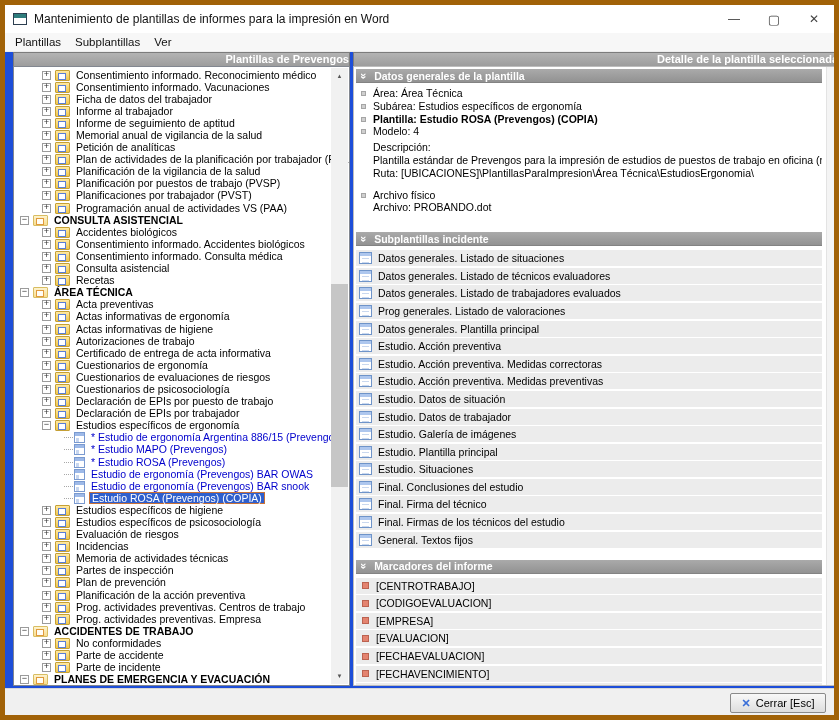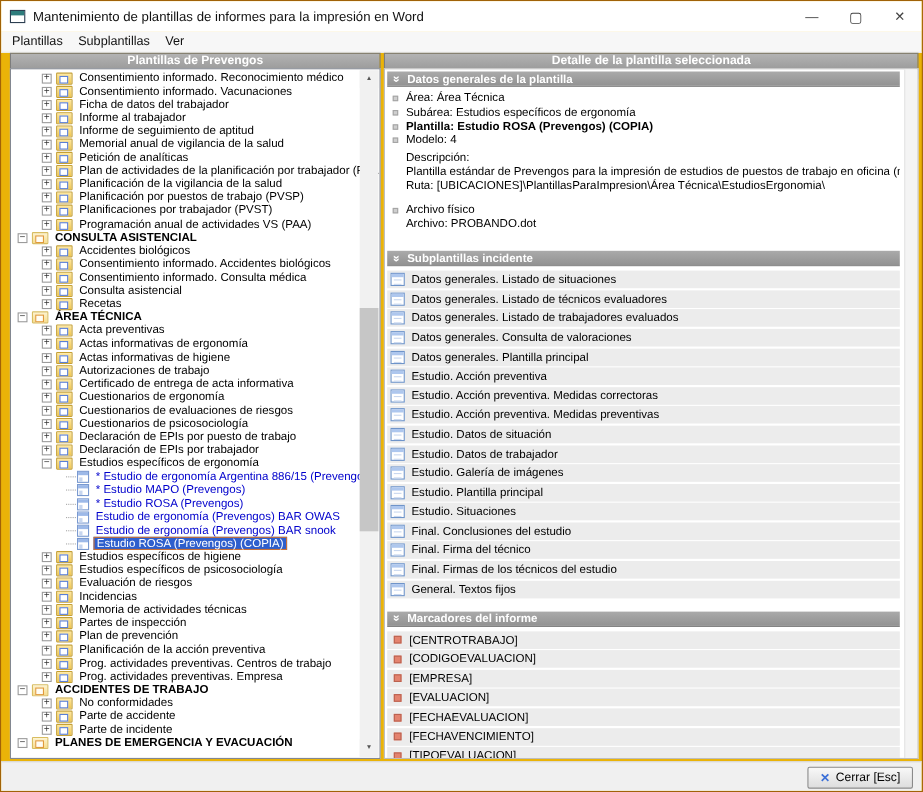--- a/index.html
+++ b/index.html
@@ -1,38 +1,38 @@
 <!DOCTYPE html>
 <html><head>
 <meta charset="utf-8">
 <style>
   html,body{margin:0;padding:0;background:#cfcfcf;}
   *{box-sizing:border-box;}
   #window{
-    position:relative;width:839px;height:720px;background:#eab308;
-    border:1px solid #a16207;font-family:"Liberation Sans",sans-serif;color:#000;
+    position:relative;width:839px;height:720px;background:#1d4ed8;
+    border:5px solid #a16207;font-family:"Liberation Sans",sans-serif;color:#000;
     overflow:hidden;
   }
   
   .titlebar{position:absolute;top:0;left:0;right:0;height:28px;background:#ffffff;
     display:flex;align-items:center;padding-left:8px;}
   .appicon{width:14px;height:12px;border:1px solid #2c3e50;background:#fff;position:relative;margin-right:7px;}
   .appicon::before{content:"";position:absolute;top:0;left:0;right:0;height:4px;background:#2e7d7d;}
   .title-text{font-size:12px;color:#111;}
   .win-controls{margin-left:auto;display:flex;height:28px;}
   .win-btn{width:40px;height:28px;display:flex;align-items:center;justify-content:center;
     font-size:12px;color:#444;cursor:default;}
   .win-btn.max{font-size:13px;}
   
   .menubar{position:absolute;top:28px;left:0;right:0;height:19px;background:#f7f7f7;
     display:flex;align-items:center;padding-left:3px;border-bottom:1px solid #ececec;}
   .menu-item{font-size:11.5px;padding:2px 7px;color:#111;}
   
   .panel-hd{height:24px;background:linear-gradient(#b3b3b3,#8e8e8e);border:1px solid #7c7c7c;
-    color:#fff;font-weight:bold;font-size:11px;line-height:12px;text-align:center;}
+    color:#fff;font-weight:bold;font-size:11px;line-height:12px;text-align:right;}
   
   .left-panel{position:absolute;left:8px;top:47px;width:337px;bottom:29px;}
   .tree-box{position:absolute;top:14px;left:0;right:0;bottom:0;background:#fff;
     border:1px solid #828790;overflow:hidden;padding:2px 0 0 2px;}
   .trow{display:flex;align-items:center;height:12.1px;white-space:nowrap;font-size:10.5px;}
   .toggle{width:9px;height:9px;min-width:9px;border:1px solid #9b9b9b;background:#fff;
     font-size:9px;line-height:7px;text-align:center;color:#333;margin-right:4px;
     font-family:"Liberation Mono",monospace;}
   .trow.l1 .toggle{margin-left:4px;}
   .trow.l2 .toggle{margin-left:26px;}
@@ -419,21 +419,21 @@
             <div class="subrow">
               <span class="subdoc-ic"></span>
               <span>Datos generales. Listado de técnicos evaluadores</span>
             </div>
             <div class="subrow">
               <span class="subdoc-ic"></span>
               <span>Datos generales. Listado de trabajadores evaluados</span>
             </div>
             <div class="subrow">
               <span class="subdoc-ic"></span>
-              <span>Datos generales. Consulta de valoraciones</span>
+              <span>Prog generales. Listado de valoraciones</span>
             </div>
             <div class="subrow">
               <span class="subdoc-ic"></span>
               <span>Datos generales. Plantilla principal</span>
             </div>
             <div class="subrow">
               <span class="subdoc-ic"></span>
               <span>Estudio. Acción preventiva</span>
             </div>
             <div class="subrow">

